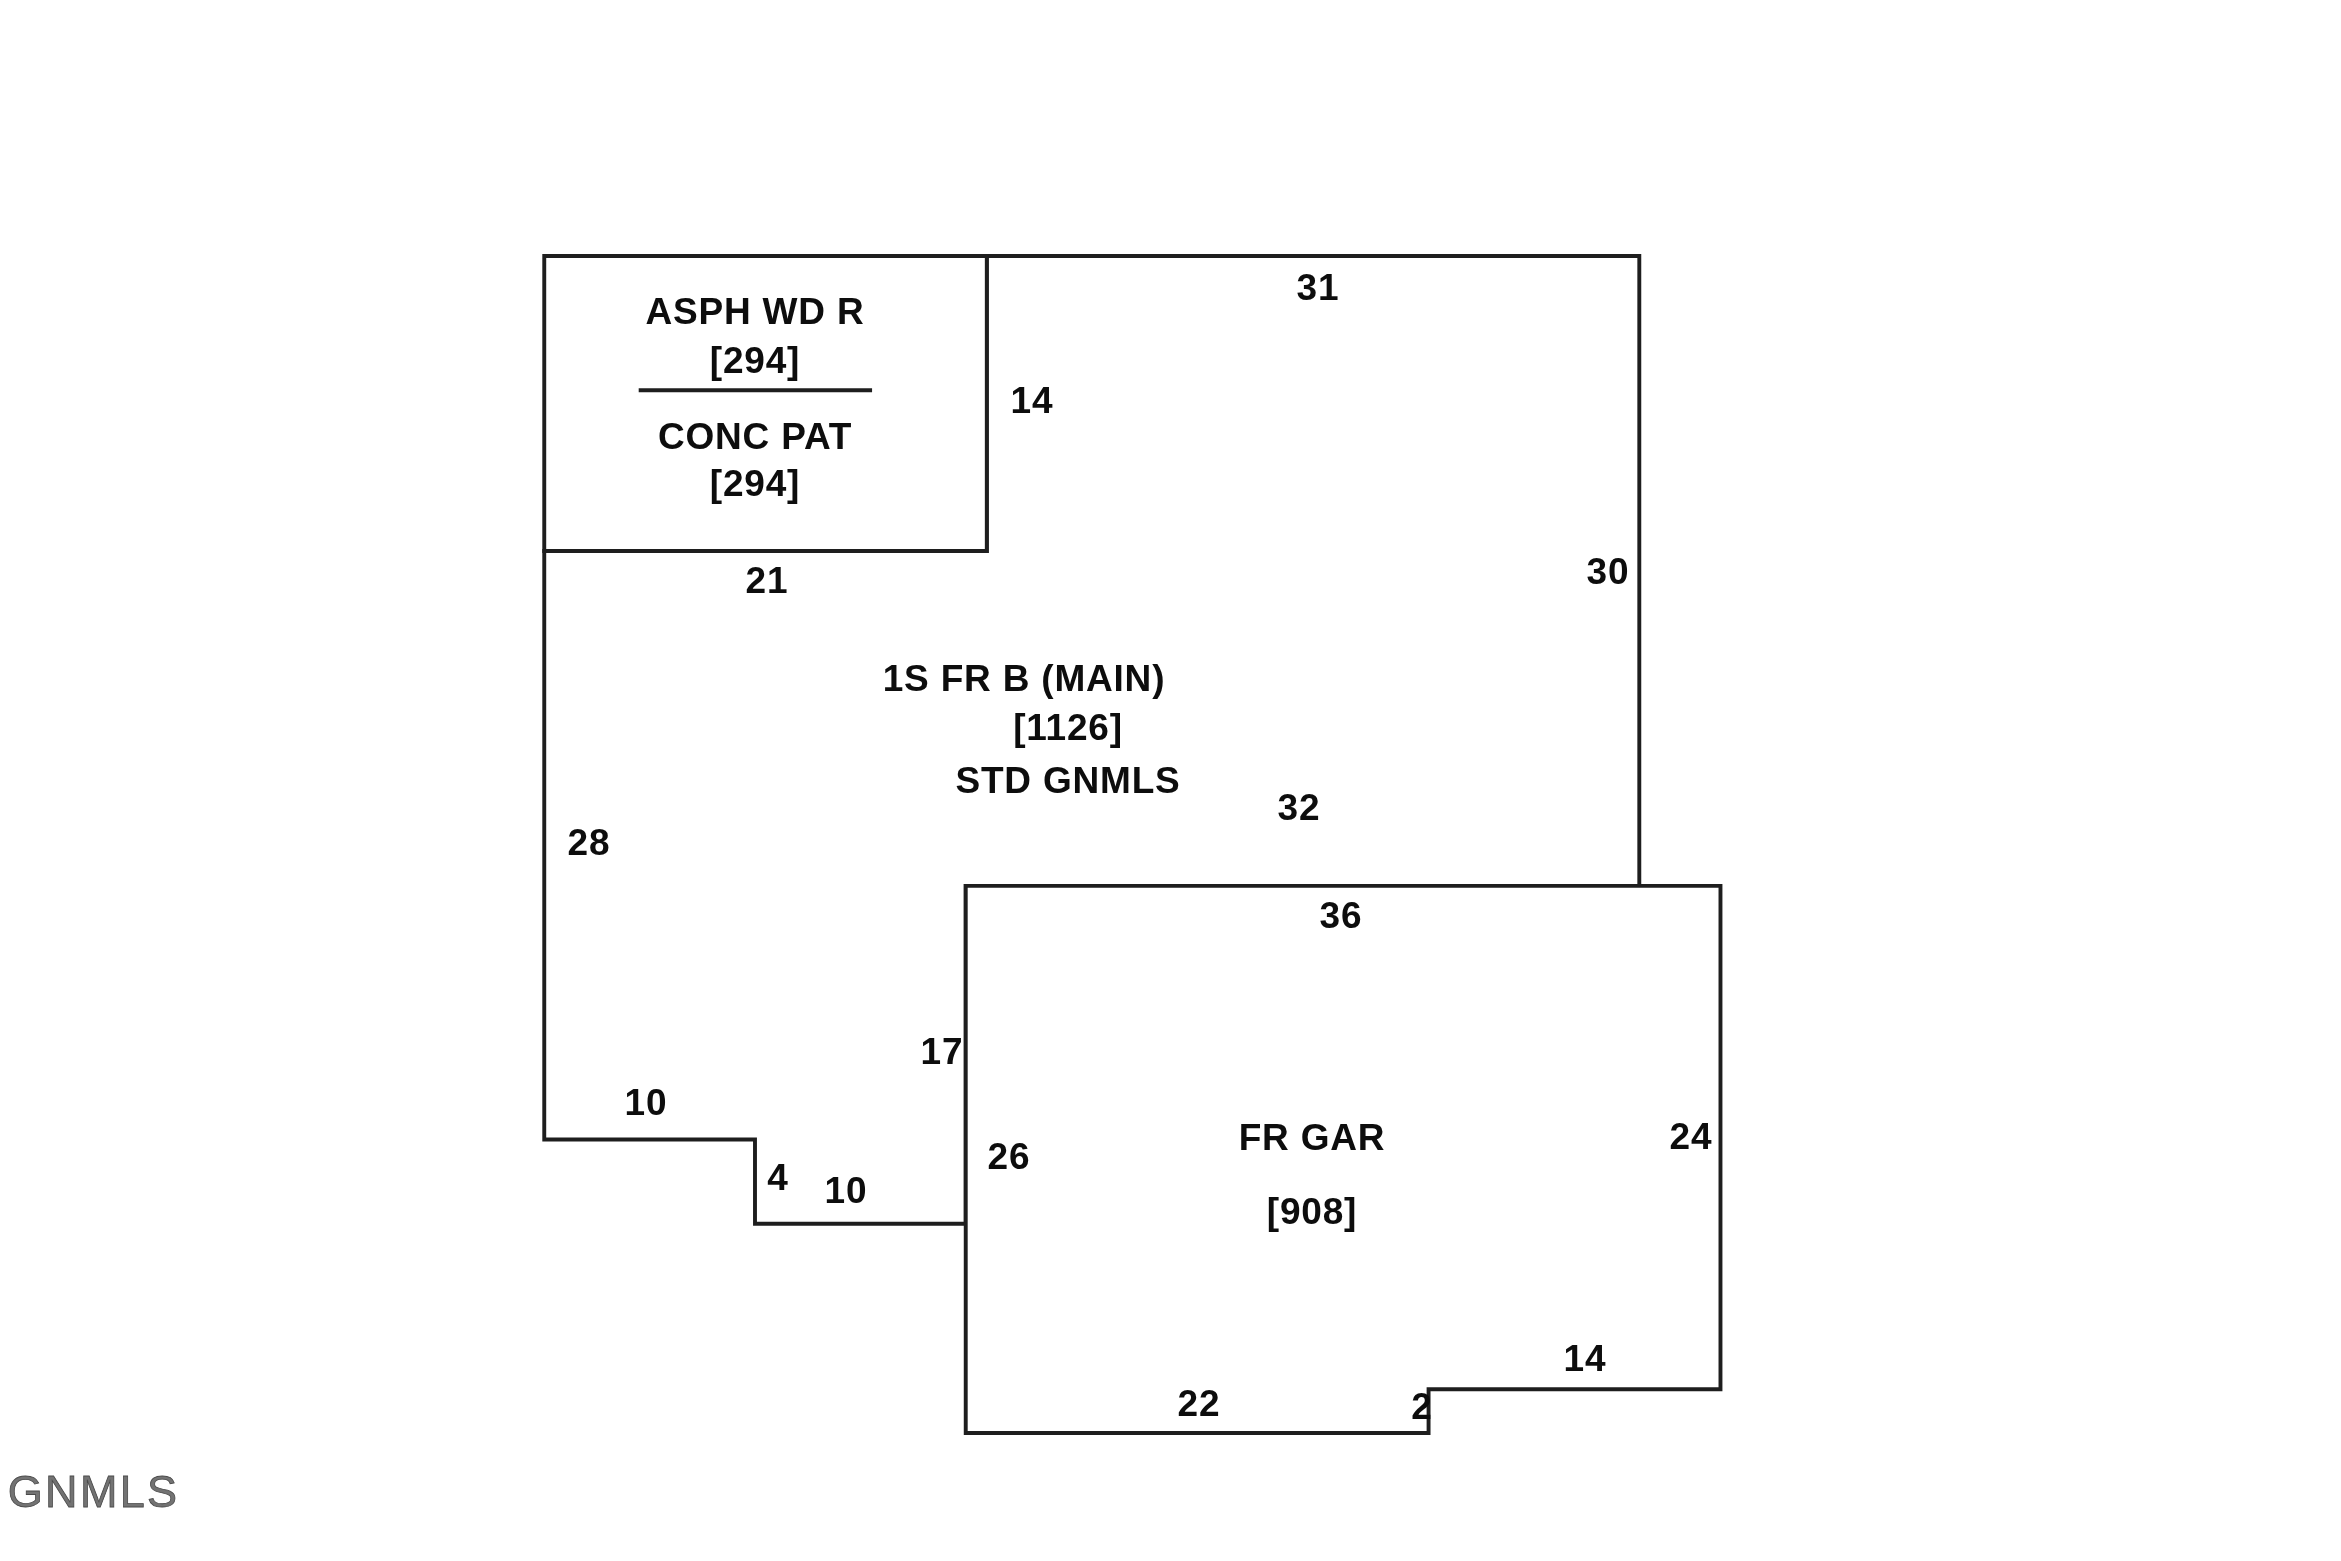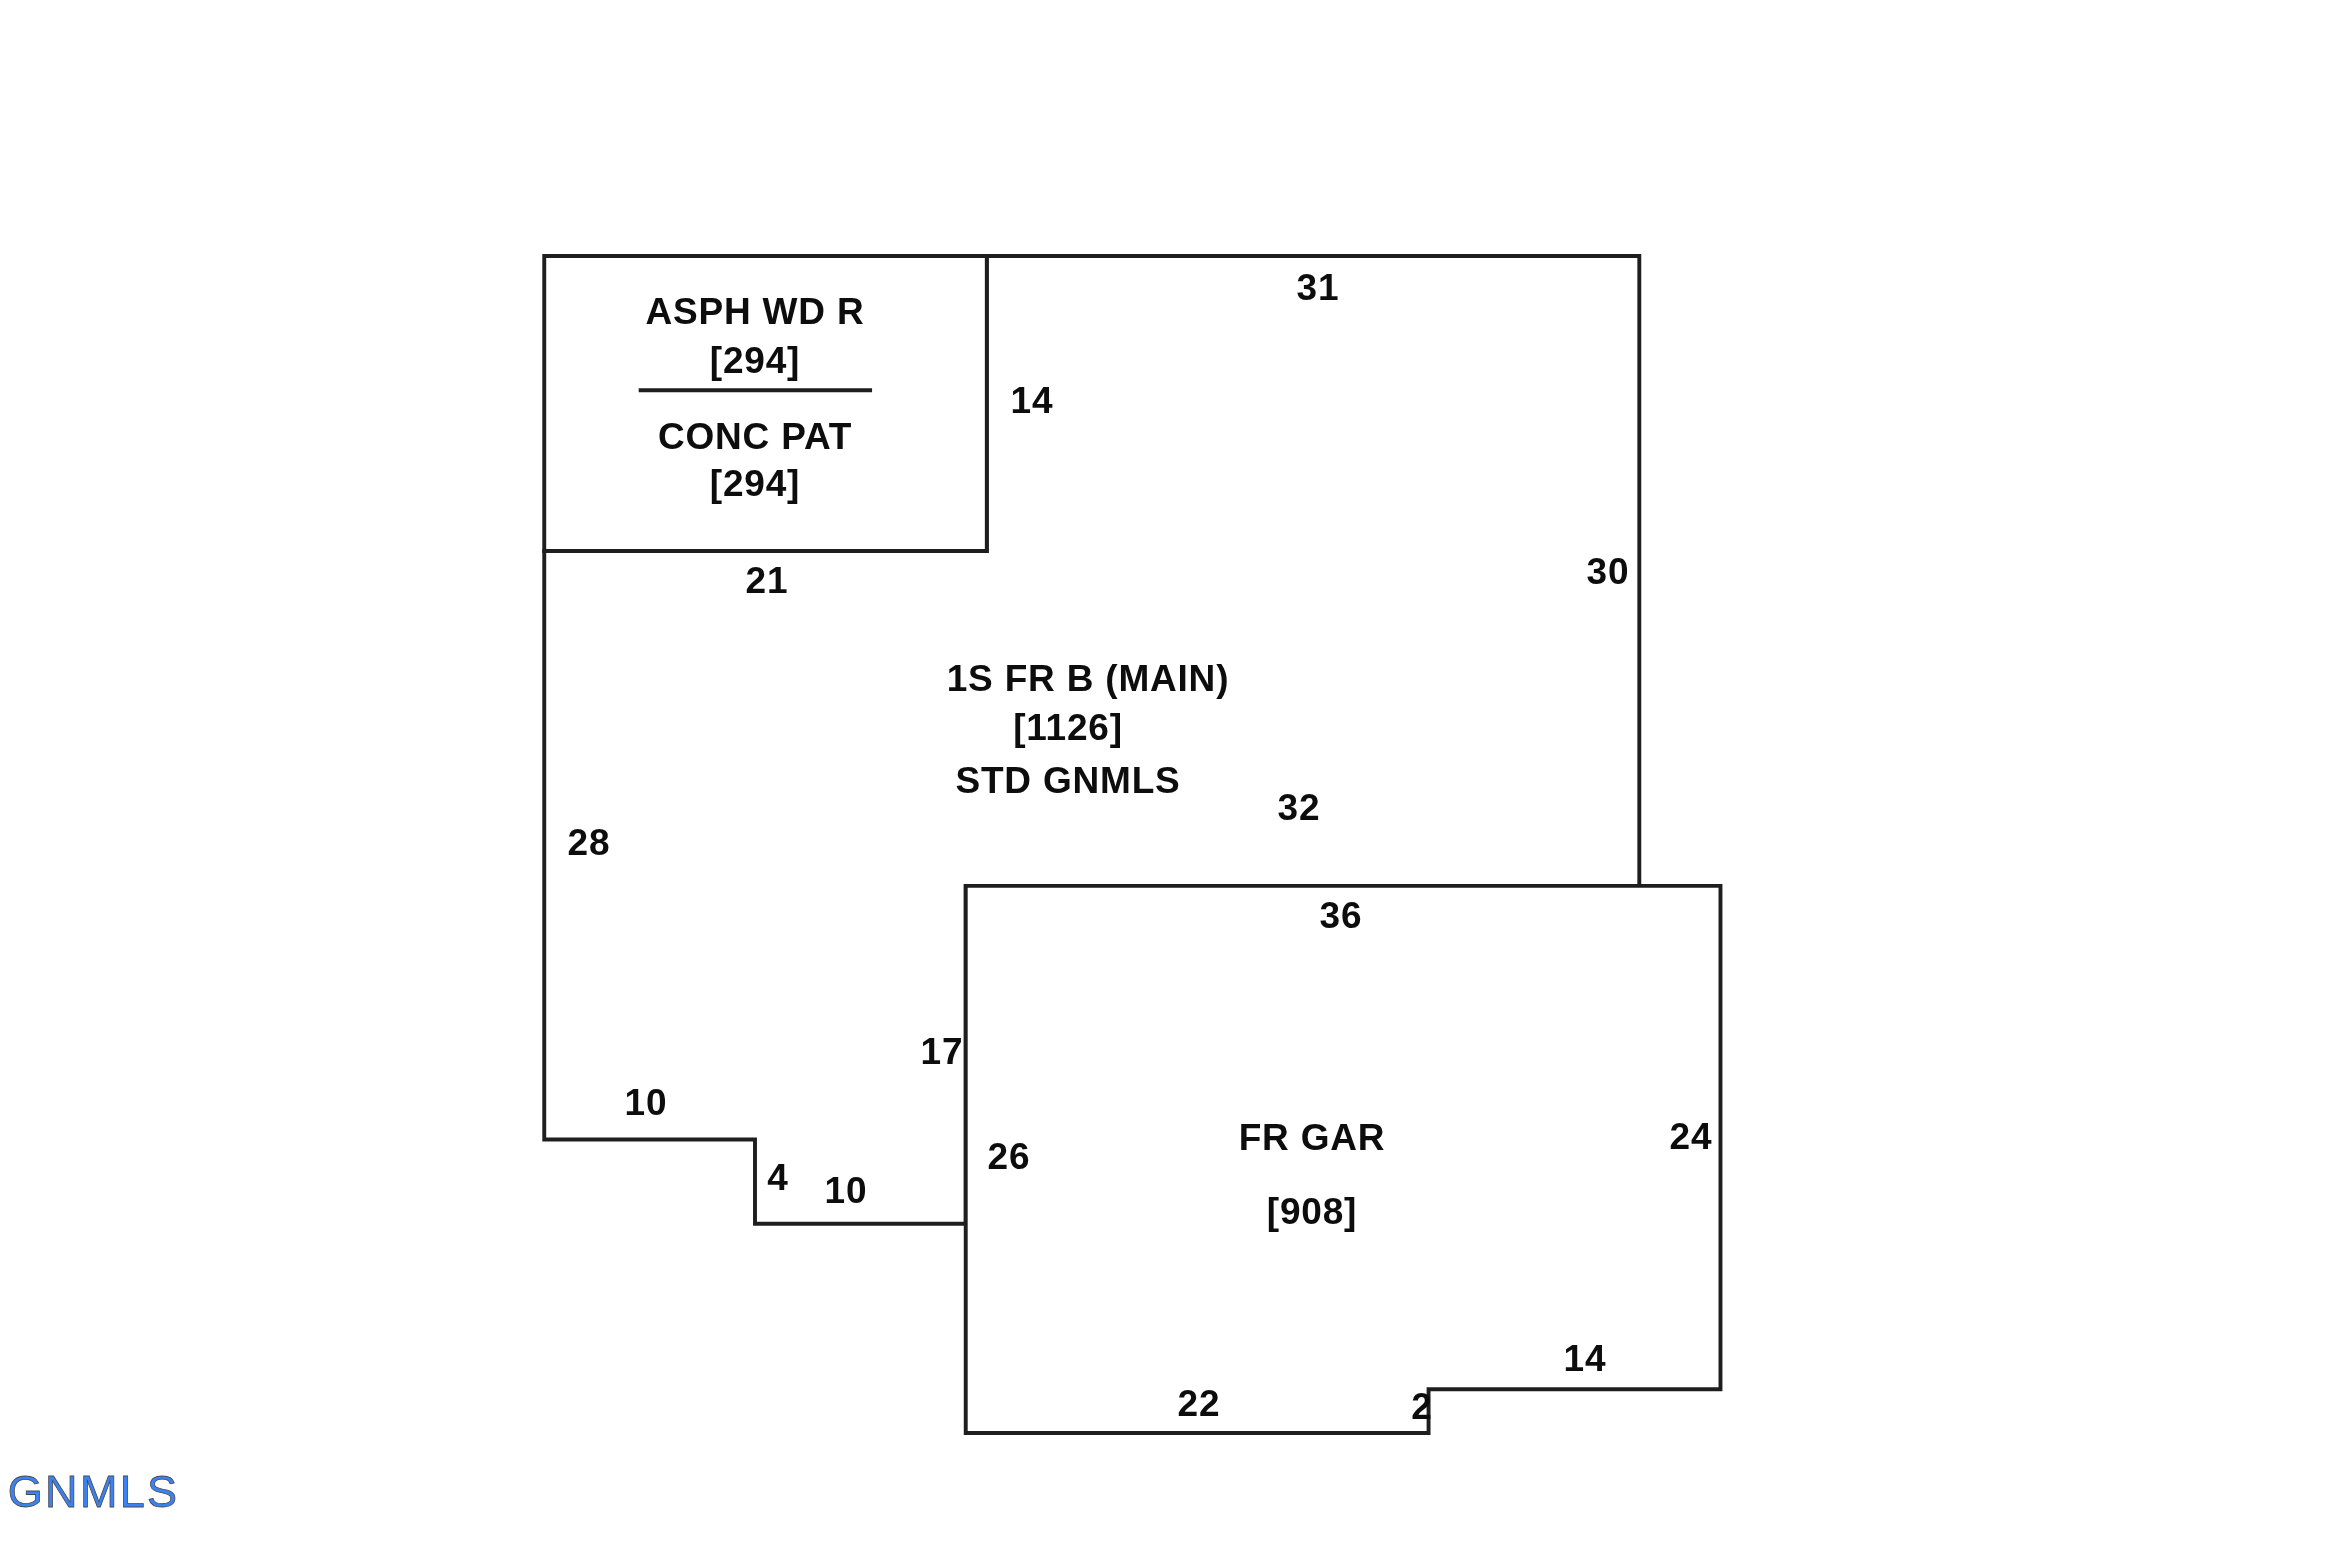--- a/index.html
+++ b/index.html
@@ -39,21 +39,21 @@
     white-space: nowrap;
     letter-spacing: 0.8px;
   }
   .watermark {
     position: absolute;
     left: 7.8px;
     top: 1466px;
     font-size: 45px;
     font-weight: 400;
     letter-spacing: 2.3px;
-    color: #3b82f6;
+    color: #737373;
     -webkit-text-stroke: 0.8px #4a4a4a;
     white-space: nowrap;
   }
 </style>
 </head>
 <body>
 
 <div id="canvas">
 
   <svg id="sketch-svg" width="2342" height="1561" viewBox="0 0 3000 2000">
@@ -65,21 +65,21 @@
     <polygon class="shape" points="1237,1135 2204,1135 2204,1780 1830,1780 1830,1836 1237,1836"></polygon>
 
     <line class="divider" x1="818" y1="500" x2="1117" y2="500"></line>
   </svg>
 
   <span class="lbl" style="left:755px; top:312px">ASPH WD R</span>
   <span class="lbl" style="left:755px; top:361px">[294]</span>
   <span class="lbl" style="left:755px; top:437px">CONC PAT</span>
   <span class="lbl" style="left:755px; top:484px">[294]</span>
 
-  <span class="lbl" style="left:1088px; top:679px">1S FR B (MAIN)</span>
+  <span class="lbl" style="left:1024px; top:679px">1S FR B (MAIN)</span>
   <span class="lbl" style="left:1068px; top:728px">[1126]</span>
   <span class="lbl" style="left:1068px; top:781px">STD GNMLS</span>
 
   <span class="lbl" style="left:1312px; top:1138px">FR GAR</span>
   <span class="lbl" style="left:1312px; top:1212px">[908]</span>
 
   <span class="lbl" style="left:1318px; top:288px">31</span>
   <span class="lbl" style="left:1032px; top:401px">14</span>
   <span class="lbl" style="left:1608px; top:572px">30</span>
   <span class="lbl" style="left:767px;  top:581px">21</span>

